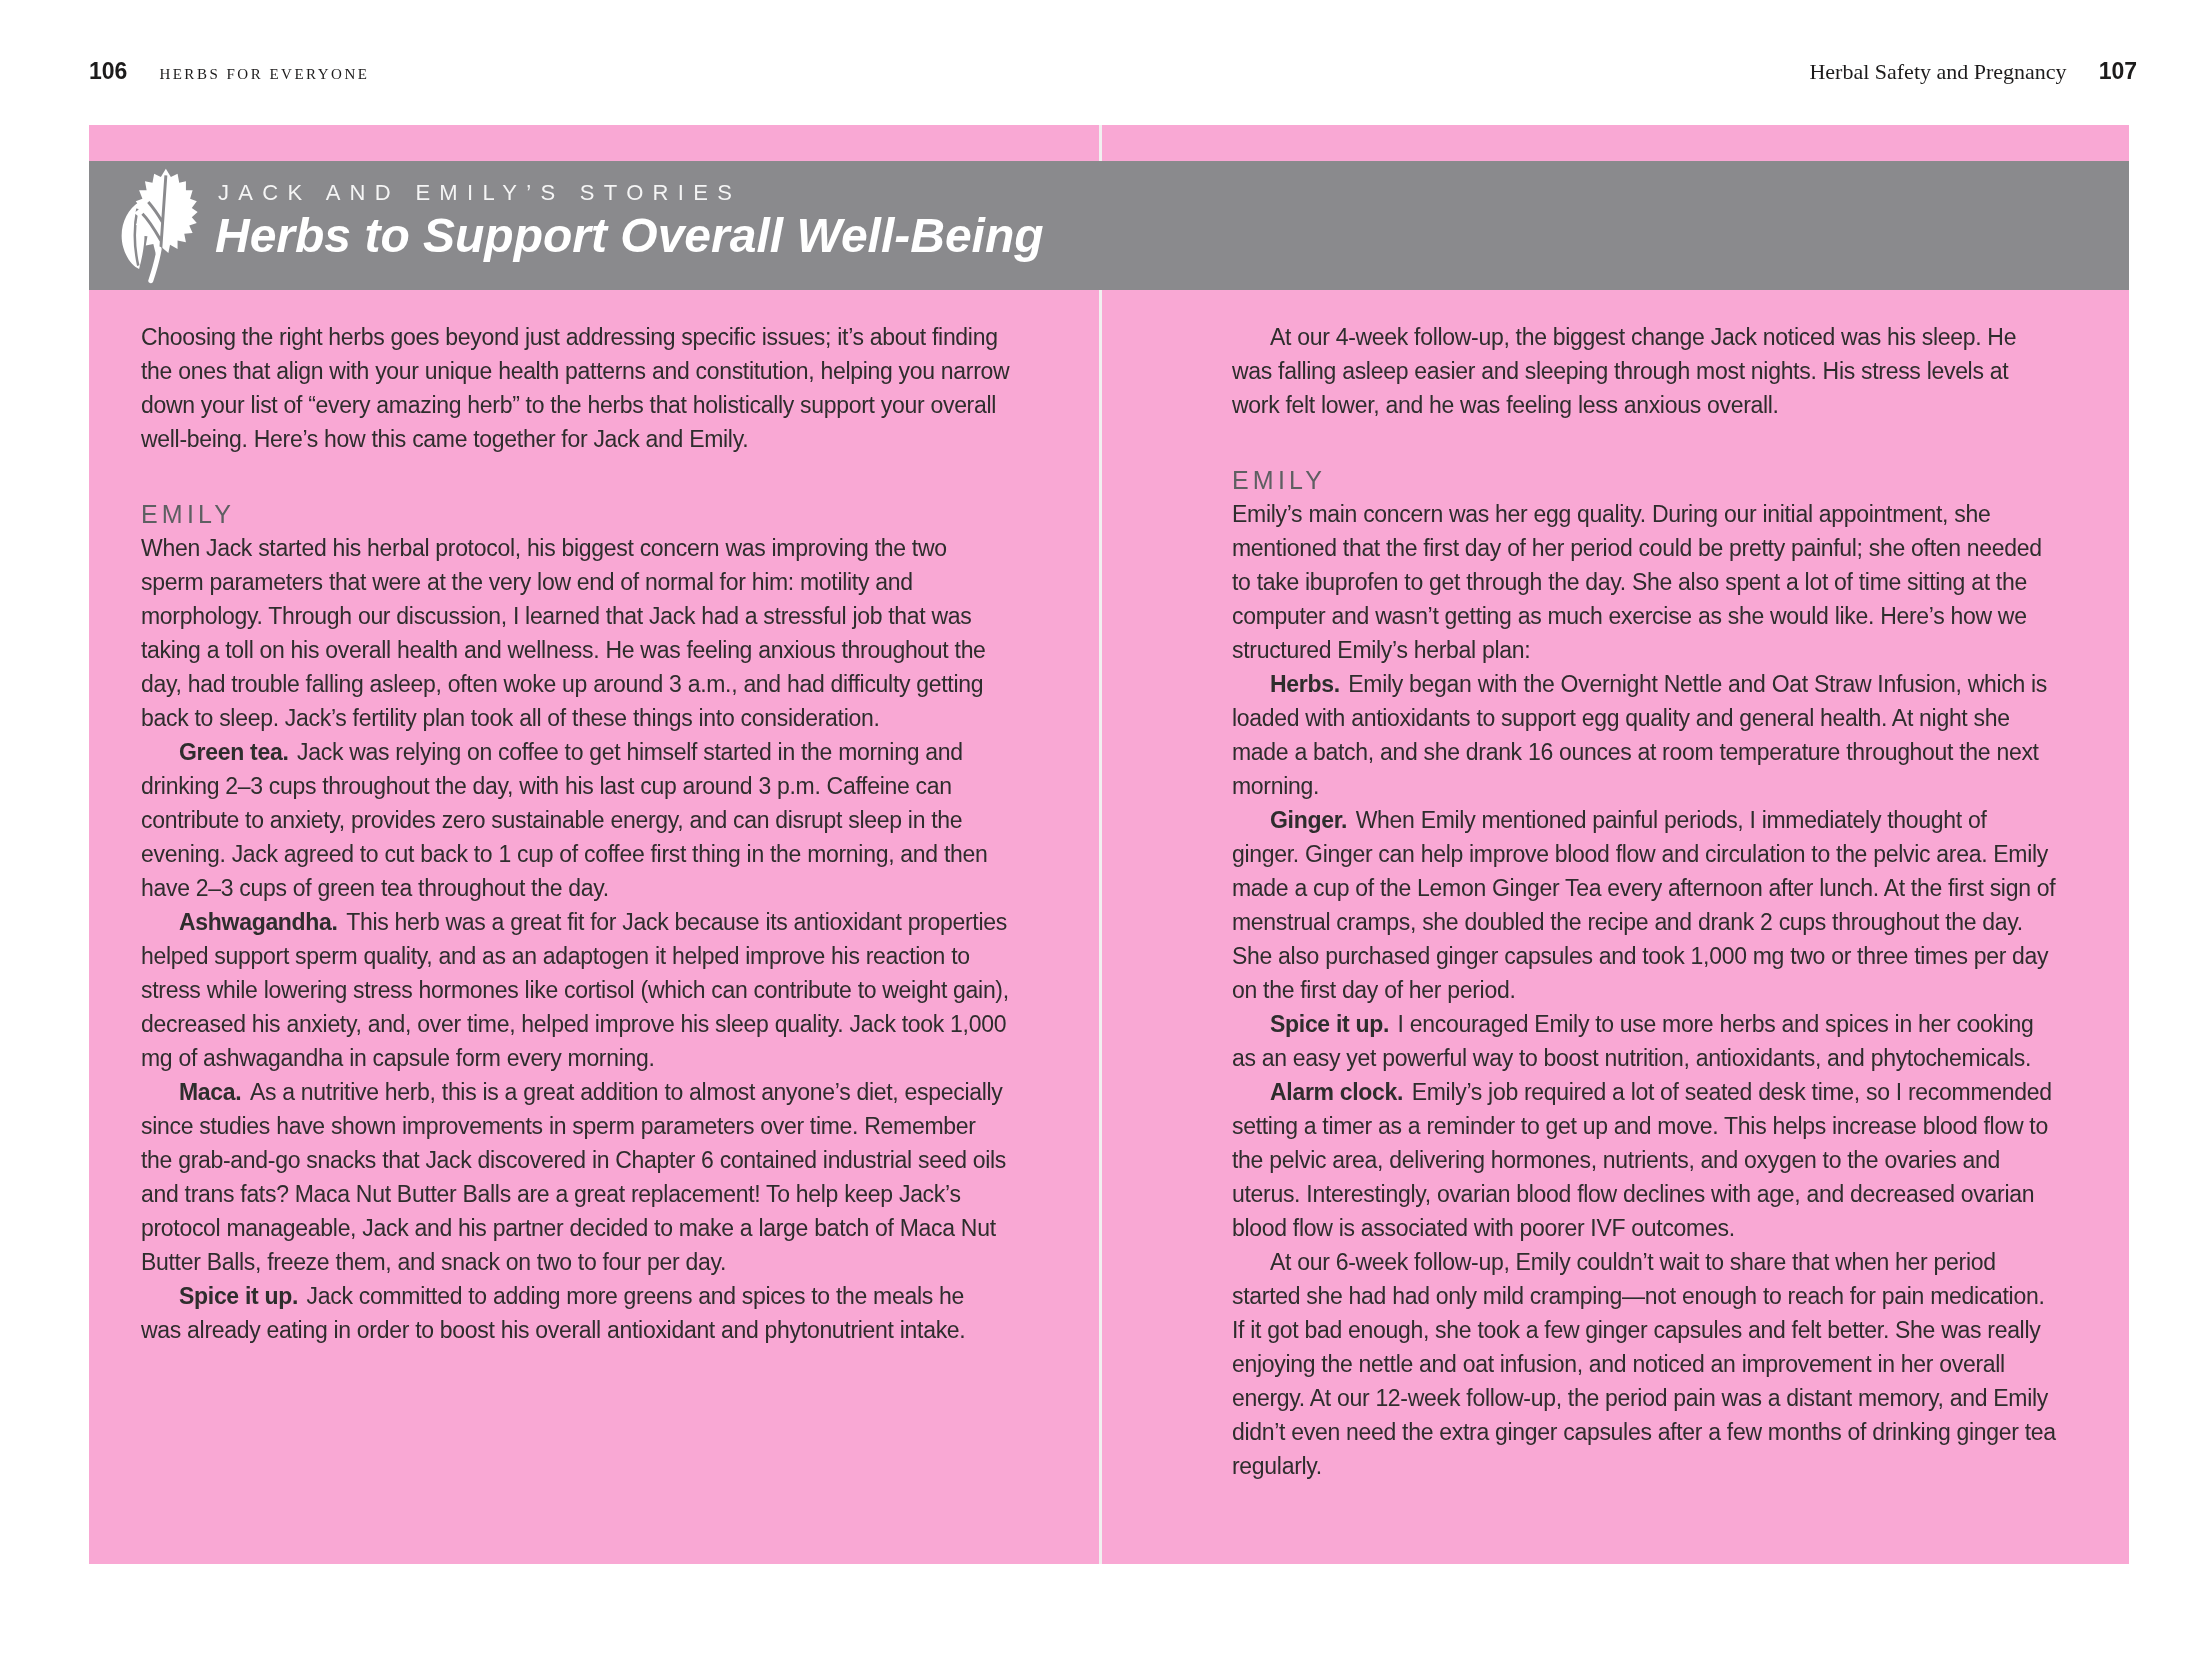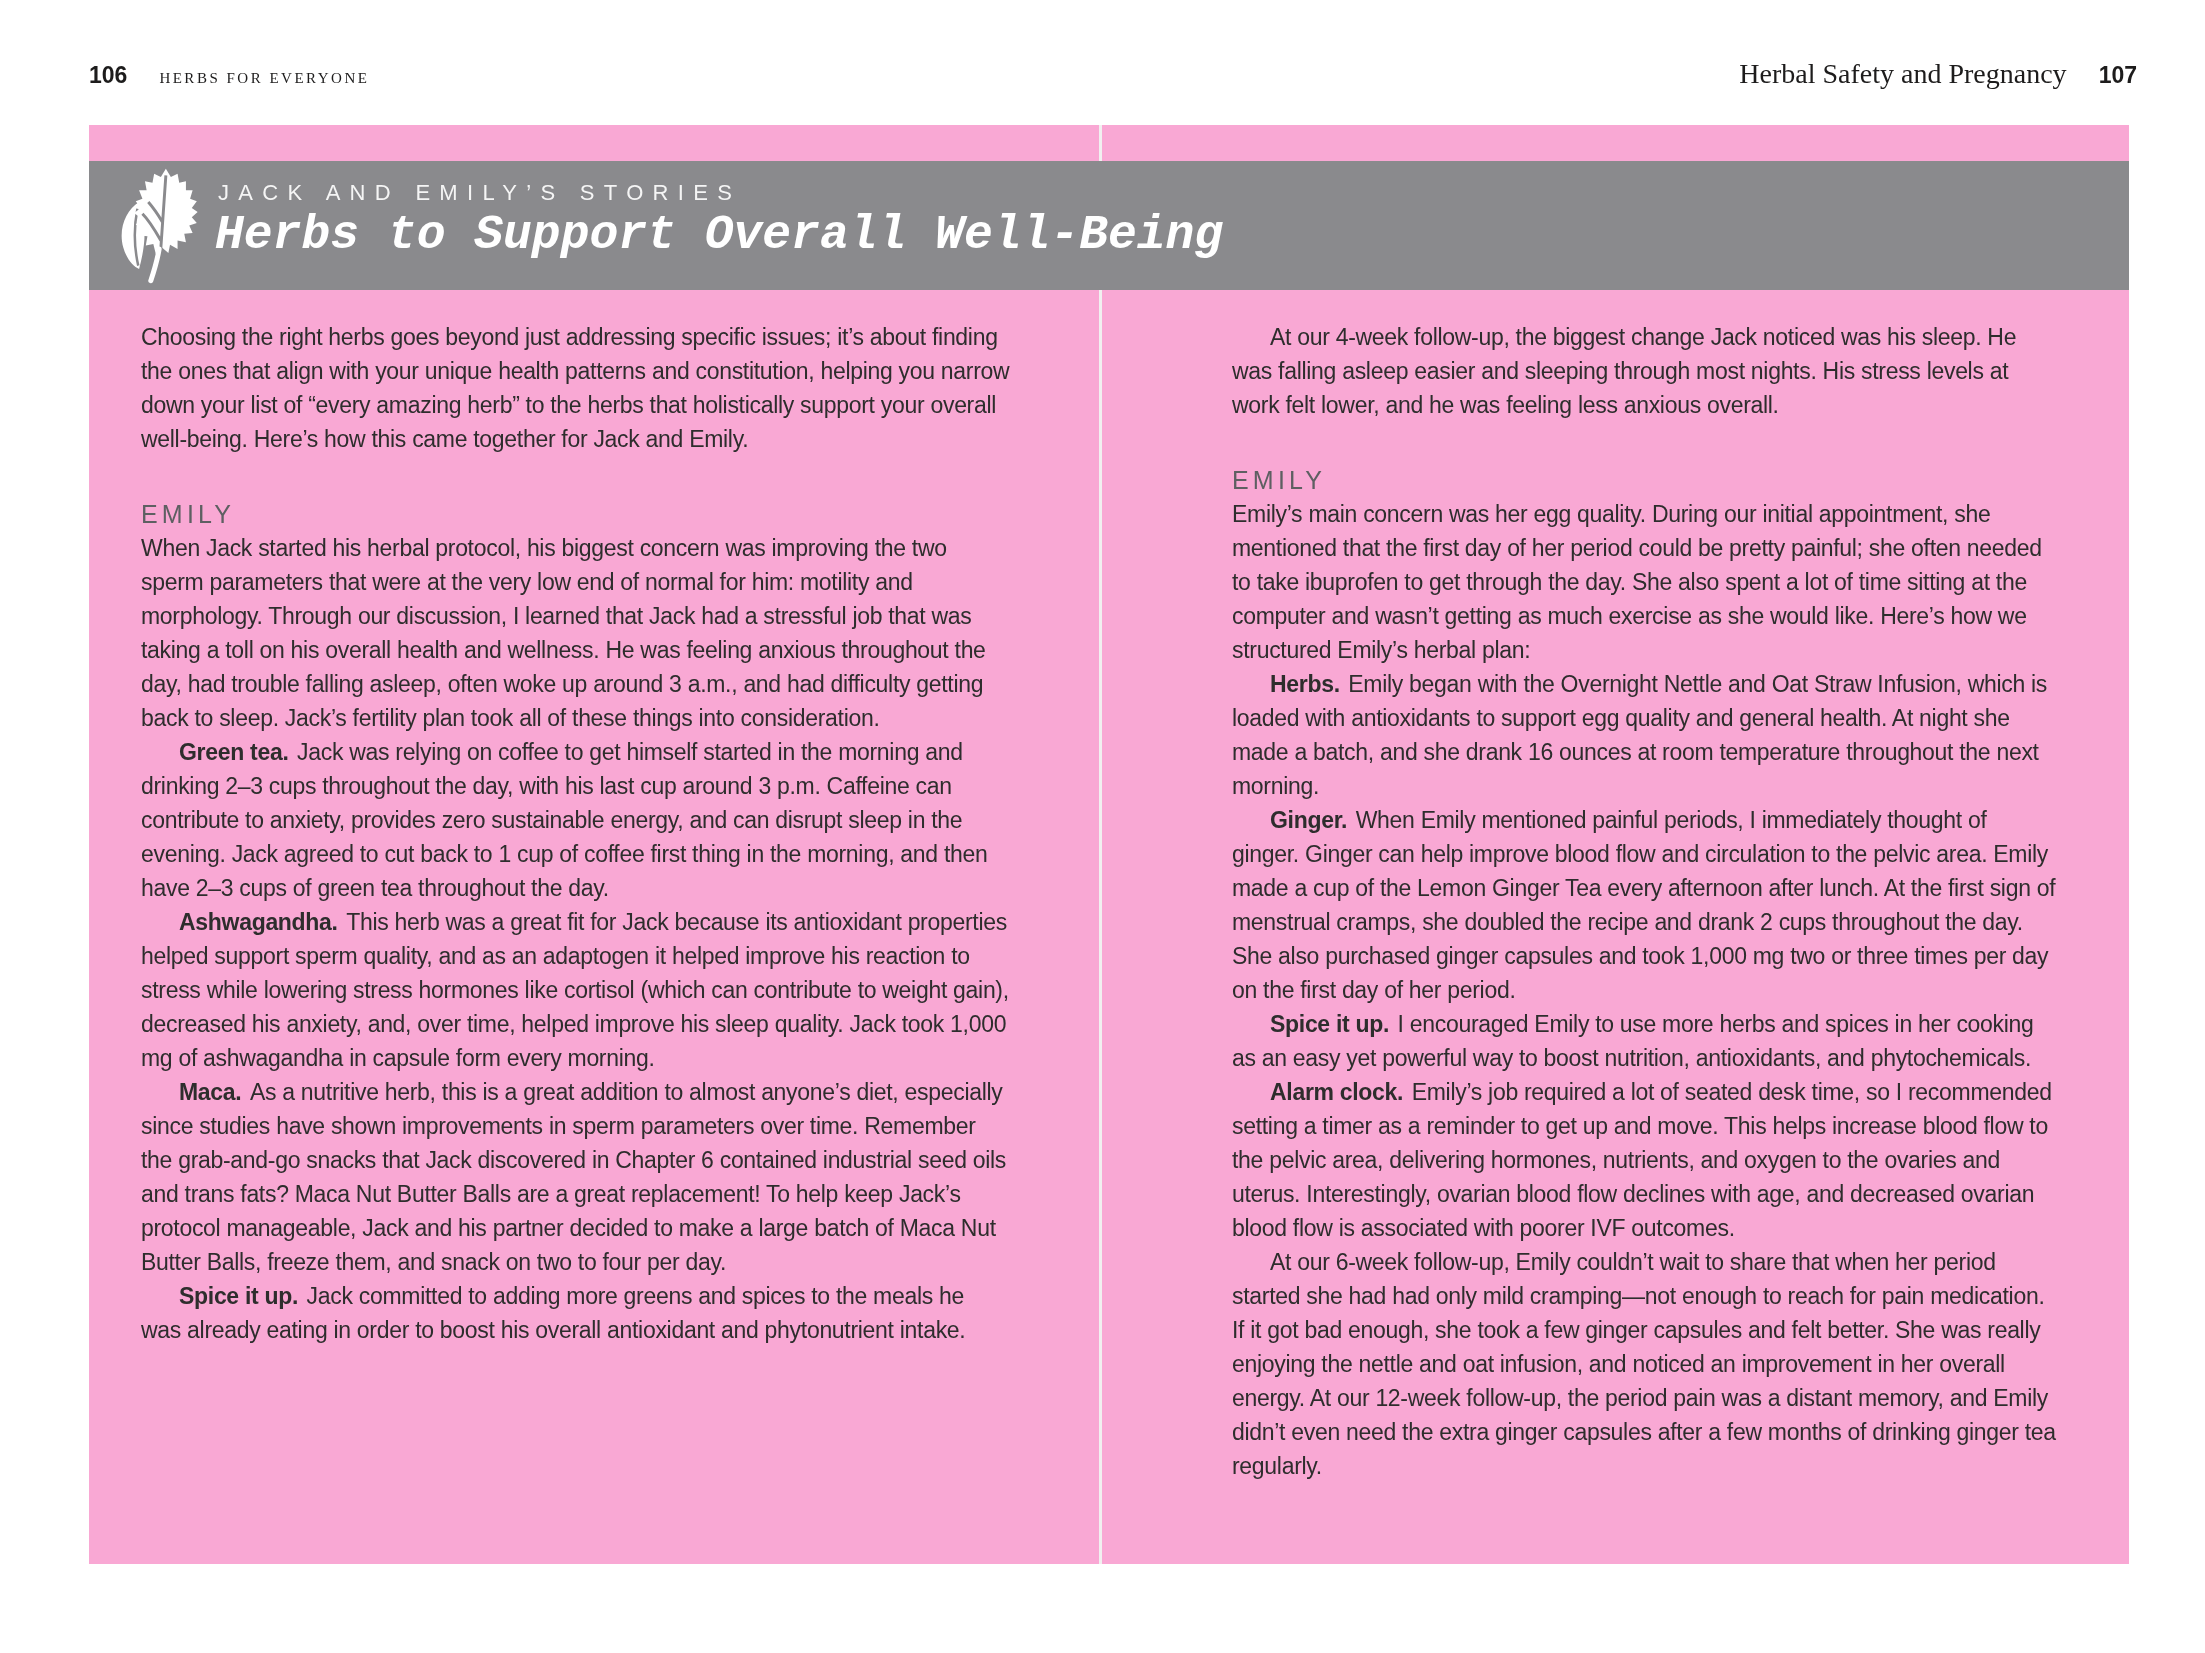--- a/index.html
+++ b/index.html
@@ -21,21 +21,21 @@
   .folio {
     font-family: "Liberation Sans", sans-serif;
     font-weight: 700; font-size: 23px; color: #1d1c1c;
   }
   .rt-left {
     font-family: "Liberation Serif", serif;
     font-size: 15px; letter-spacing: 2.5px; color: #1d1c1c;
   }
   .rt-right {
     font-family: "Liberation Serif", serif;
-    font-size: 28px; color: #1d1c1c;
+    font-size: 22px; color: #1d1c1c;
   }
 
   
   .content {
     position: absolute; left: 89px; top: 125px;
     width: 2040px; height: 1439px;
     background: #f9a8d4;
   }
   .gutter-line {
     position: absolute; left: 1010px; top: 0;
@@ -50,21 +50,21 @@
     background: #8a8a8d; color: #ffffff;
   }
   .banner-icon { position: absolute; left: 25.4px; top: 5.1px; width: 92px; height: 119px; }
   .kicker {
     position: absolute; left: 129px; top: 18.7px;
     font-size: 22px; letter-spacing: 9.3px; color: #f5f5f5; font-weight: 400;
     white-space: nowrap;
   }
   .banner-title {
     position: absolute; left: 126px; top: 47px;
-    font-family: Liberation Mono, monospace;
+    font-family: Liberation Sans, sans-serif;
     font-style: italic; font-weight: 700;
     font-size: 48px; color: #ffffff; white-space: nowrap;
   }
 
   
   .column {
     position: absolute; top: 195px;
     font-size: 23px; line-height: 34px; letter-spacing: -0.3px;
     color: #2e2d2d;
   }

